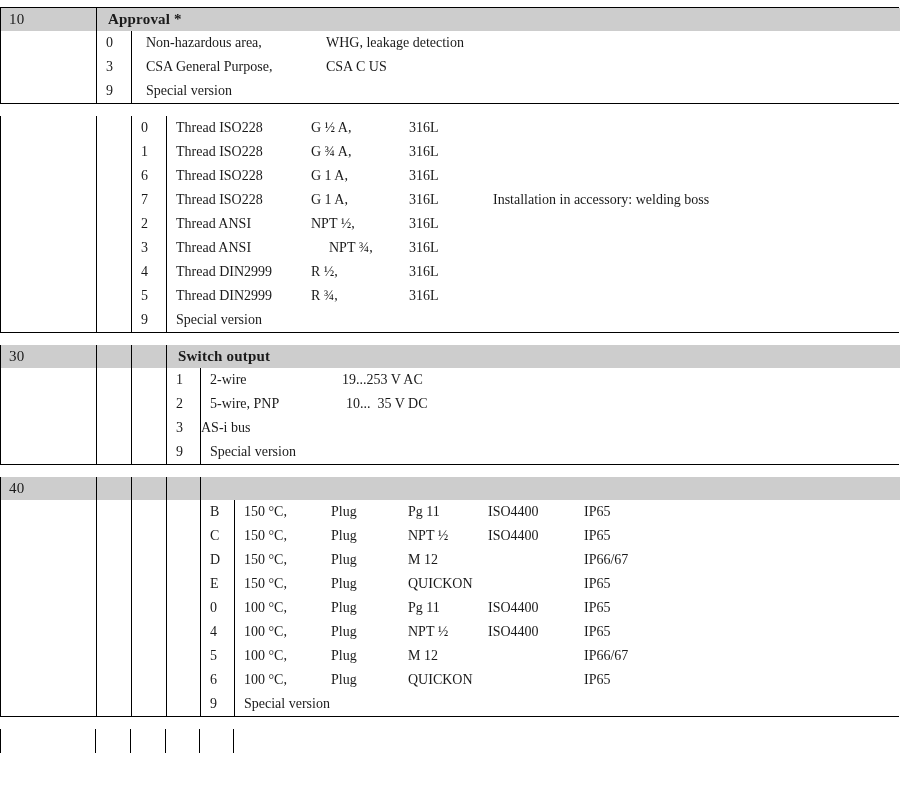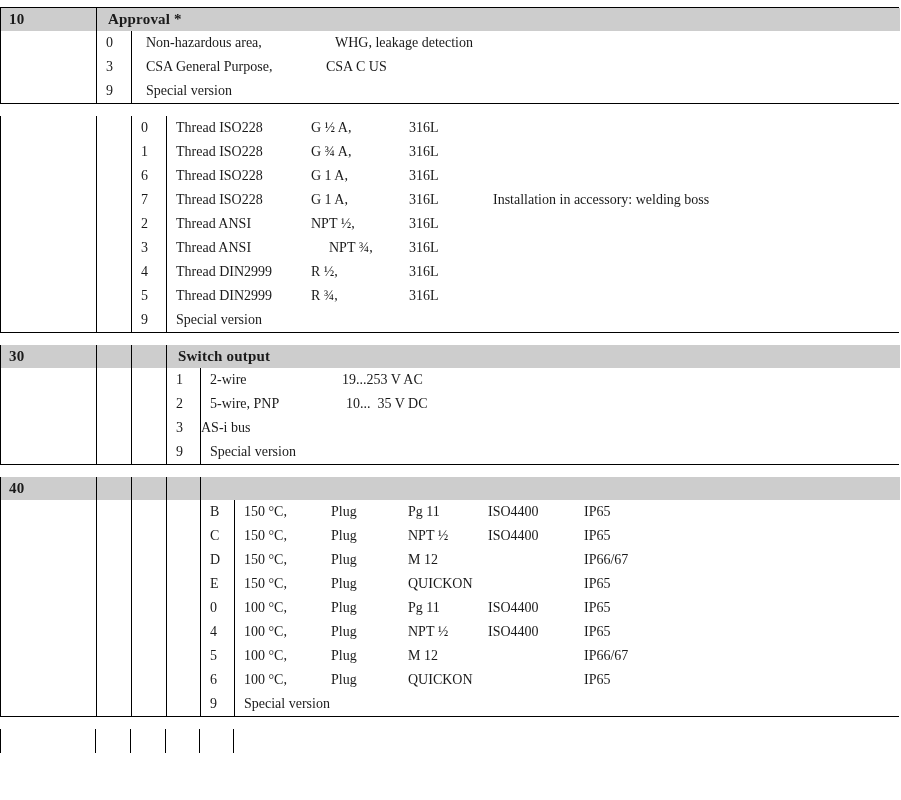--- a/index.html
+++ b/index.html
@@ -2,21 +2,21 @@
 <html><head>
 <meta charset="utf-8">
 <style>
   *{box-sizing:border-box;margin:0;padding:0}
   html,body{width:901px;height:800px;background:#ffffff;overflow:hidden}
   body{font-family:"Liberation Serif","DejaVu Serif",serif;color:#1a1a1a;position:relative}
   #doc{position:relative;width:899px;margin-top:7px}
   .section{position:relative;border-left:1px solid #000;border-bottom:1px solid #000;margin-bottom:12px}
   .section.first{border-top:1px solid #000}
   .shead{position:relative;height:23px;background:#cdcdcd;width:899px}
-  .sid{position:absolute;left:8px;top:0;line-height:23px;font-weight:bold;font-size:15px;letter-spacing:.2px}
+  .sid{position:absolute;left:8px;top:0;line-height:23px;font-weight:normal;font-size:15px;letter-spacing:.2px}
   .stitle{position:absolute;top:0;line-height:23px;font-weight:bold;font-size:15px;letter-spacing:.2px}
   .sbody{position:relative;width:899px}
   .vline{position:absolute;top:0;bottom:0;width:1px;background:#000}
   .orow{position:relative;height:24px;width:899px}
   .code{position:absolute;top:0;line-height:24px;font-size:14px}
   .cell{position:absolute;top:0;line-height:24px;font-size:14px;white-space:pre}
   #footer{position:relative;width:899px}
   .frow{position:relative;height:24px;width:899px}
   .hline{position:absolute;left:0;height:1px;background:#000}
   .model{position:absolute;left:8px;top:0;line-height:24px;font-size:14px}
@@ -32,21 +32,21 @@
           <span class="sid">10</span>
           <div class="vline" style="left: 95px;"></div>
           <span class="stitle" style="left: 107px;">Approval *</span>
         </div>
         <div class="sbody" style="height: 72px;">
           <div class="vline" style="left: 95px;"></div>
           <div class="vline" style="left: 130px;"></div>
           <div class="orow">
             <span class="code" style="left: 105px;">0</span>
             <span class="cell" style="left: 145px;">Non-hazardous area,</span>
-            <span class="cell" style="left: 325px; margin-left: 9px;">WHG, leakage detection</span>
+            <span class="cell" style="left: 325px;">WHG, leakage detection</span>
           </div>
           <div class="orow">
             <span class="code" style="left: 105px;">3</span>
             <span class="cell" style="left: 145px;">CSA General Purpose,</span>
             <span class="cell" style="left: 325px;">CSA C US</span>
           </div>
           <div class="orow">
             <span class="code" style="left: 105px;">9</span>
             <span class="cell" style="left: 145px;">Special version</span>
           </div>

